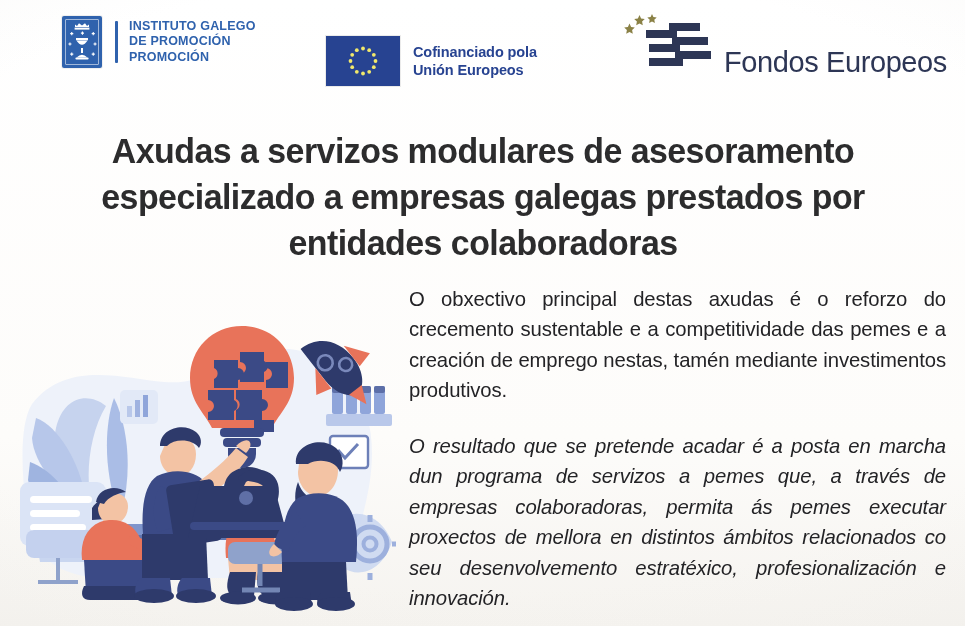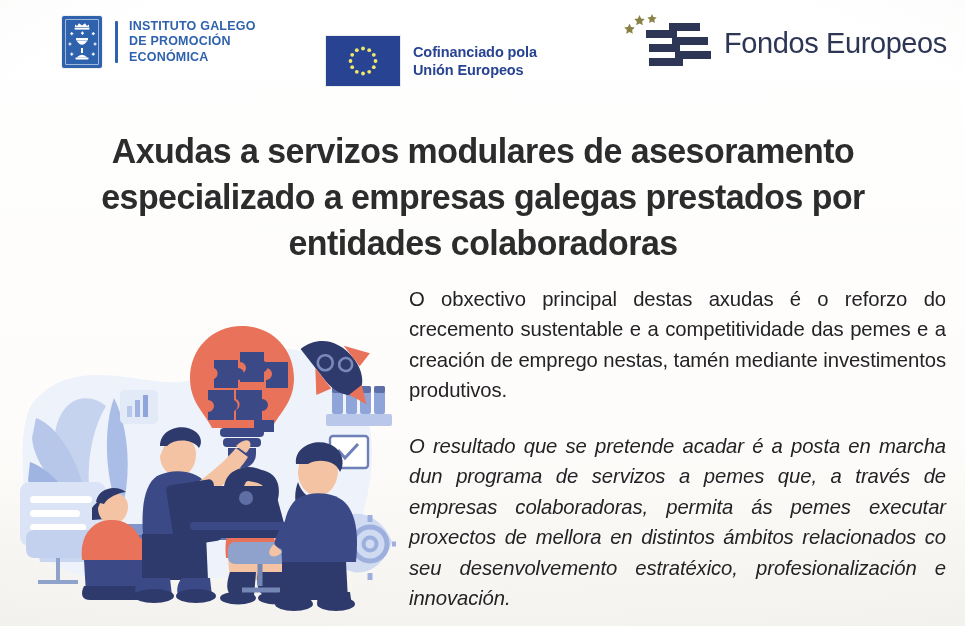--- a/index.html
+++ b/index.html
@@ -34,21 +34,21 @@
   .shield-divider{width:3px;height:42px;background:#2f62ad;margin:0 11px 0 13px;border-radius:1px;}
   .xunta-text{
     color:#2f62ad;font-weight:bold;font-size:12.5px;line-height:1.22;
     letter-spacing:.2px;
   }
 
   .logo-eu{position:absolute;left:326px;top:16px;display:flex;align-items:center;gap:13px;margin-top:20px;}
   .eu-flag{width:74px;height:50px;background:#274391;position:relative;box-shadow:0 0 0 1px rgba(0,0,0,.08);}
   .eu-text{color:#274391;font-weight:bold;font-size:14.5px;line-height:1.25;letter-spacing:-.1px;}
 
-  .logo-fe{position:absolute;left:620px;top:9px;display:flex;align-items:center;gap:12px;}
+  .logo-fe{position:absolute;left:620px;top:9px;display:flex;align-items:flex-end;gap:12px;}
   .fe-mark{width:92px;height:68px;position:relative;}
   .fe-text{color:#2d3655;font-size:29px;letter-spacing:-.4px;line-height:1;}
 
   
   .title{
     position:absolute;left:28px;top:104px;width:910px;
     text-align:center;color:#2c2c2d;
     font-weight:bold;font-size:35.5px;line-height:1.30;
     letter-spacing:-.55px;
     transform:scaleX(.955);transform-origin:50% 0;
@@ -95,21 +95,21 @@
           <path d="M8.2 37.6h1v-1h1.1v1h1v1.1h-1v1h-1.1v-1h-1z"></path>
           <path d="M29.7 37.6h1v-1h1.1v1h1v1.1h-1v1h-1.1v-1h-1z"></path>
           <path d="M18.9 16.6h1v-1H21v1h1v1.1h-1v1h-1.1v-1h-1z"></path>
         </g>
       </svg>
     </div>
     <div class="shield-divider"></div>
     <div class="xunta-text">
       <div>INSTITUTO GALEGO</div>
       <div>DE PROMOCIÓN</div>
-      <div>ECONÓMICA</div>
+      <div>PROMOCIÓN</div>
     </div>
   </div>
 
   <div class="logo-eu">
     <div class="eu-flag">
       <svg width="74" height="50" viewBox="0 0 74 50" aria-hidden="true">
         <g fill="#f2e96b">
           <circle cx="37" cy="12.5" r="1.9"></circle>
           <circle cx="43.2" cy="14.2" r="1.9"></circle>
           <circle cx="47.8" cy="18.8" r="1.9"></circle>

